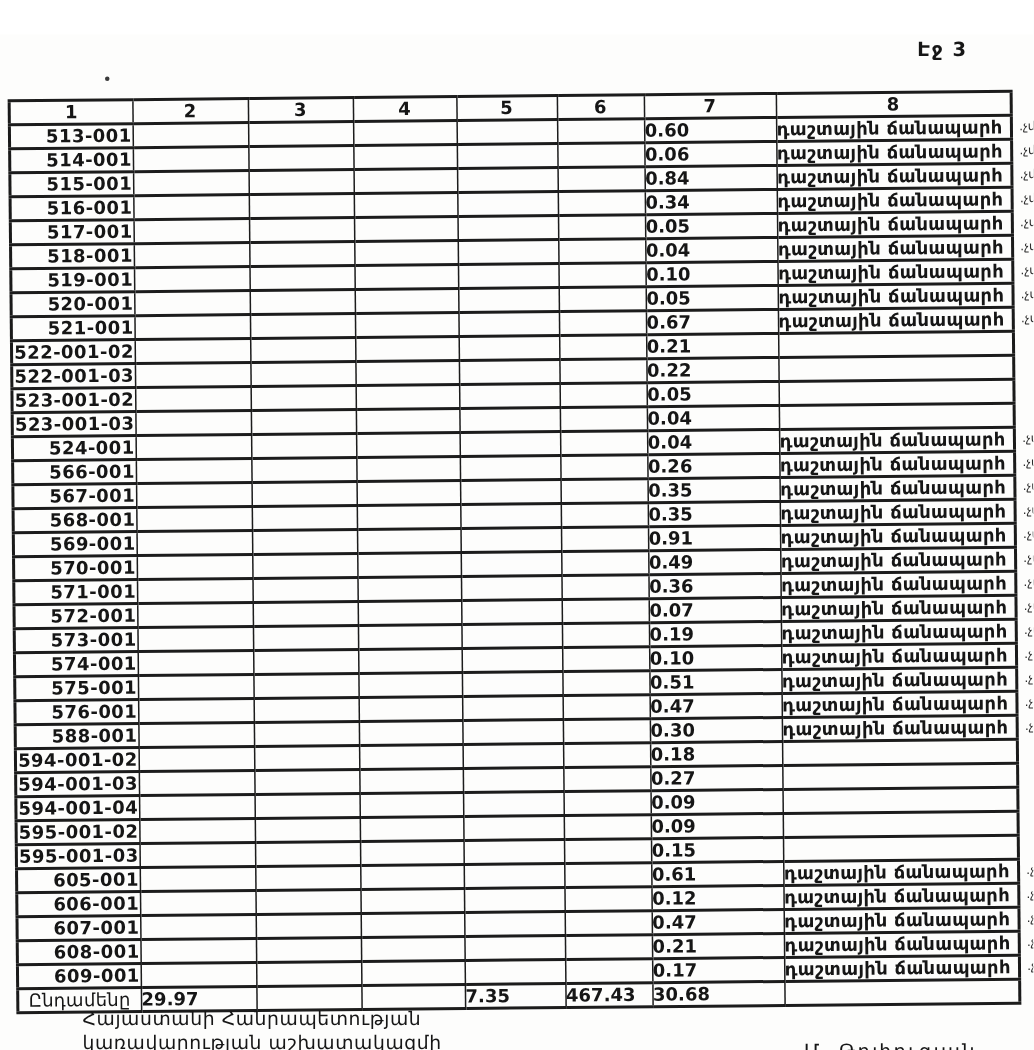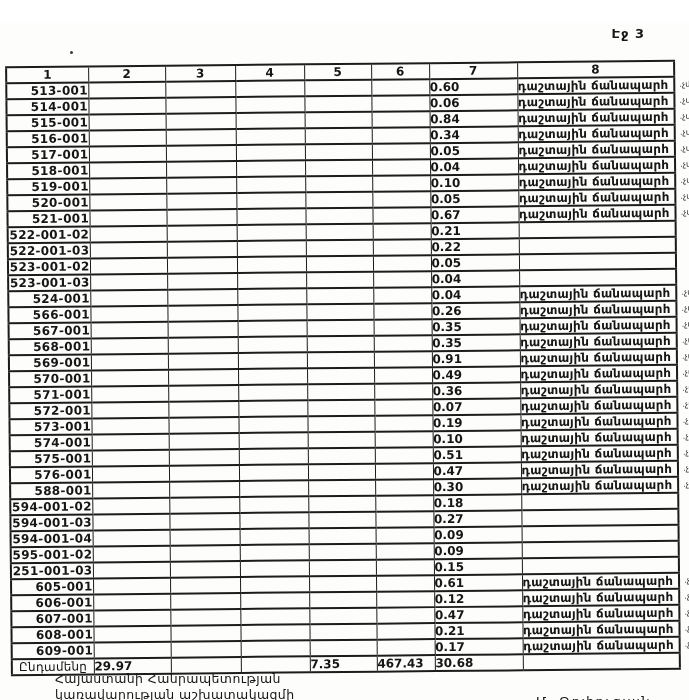--- a/index.html
+++ b/index.html
@@ -394,21 +394,21 @@
           <td class="code-cell">595-001-02</td>
           <td class="blank-cell"></td>
           <td class="blank-cell"></td>
           <td class="blank-cell"></td>
           <td class="blank-cell"></td>
           <td class="blank-cell"></td>
           <td class="value-cell">0.09</td>
           <td class="note-cell"></td>
         </tr>
         <tr>
-          <td class="code-cell">251-001-03</td>
+          <td class="code-cell">595-001-03</td>
           <td class="blank-cell"></td>
           <td class="blank-cell"></td>
           <td class="blank-cell"></td>
           <td class="blank-cell"></td>
           <td class="blank-cell"></td>
           <td class="value-cell">0.15</td>
           <td class="note-cell"></td>
         </tr>
         <tr>
           <td class="code-cell">605-001</td>

